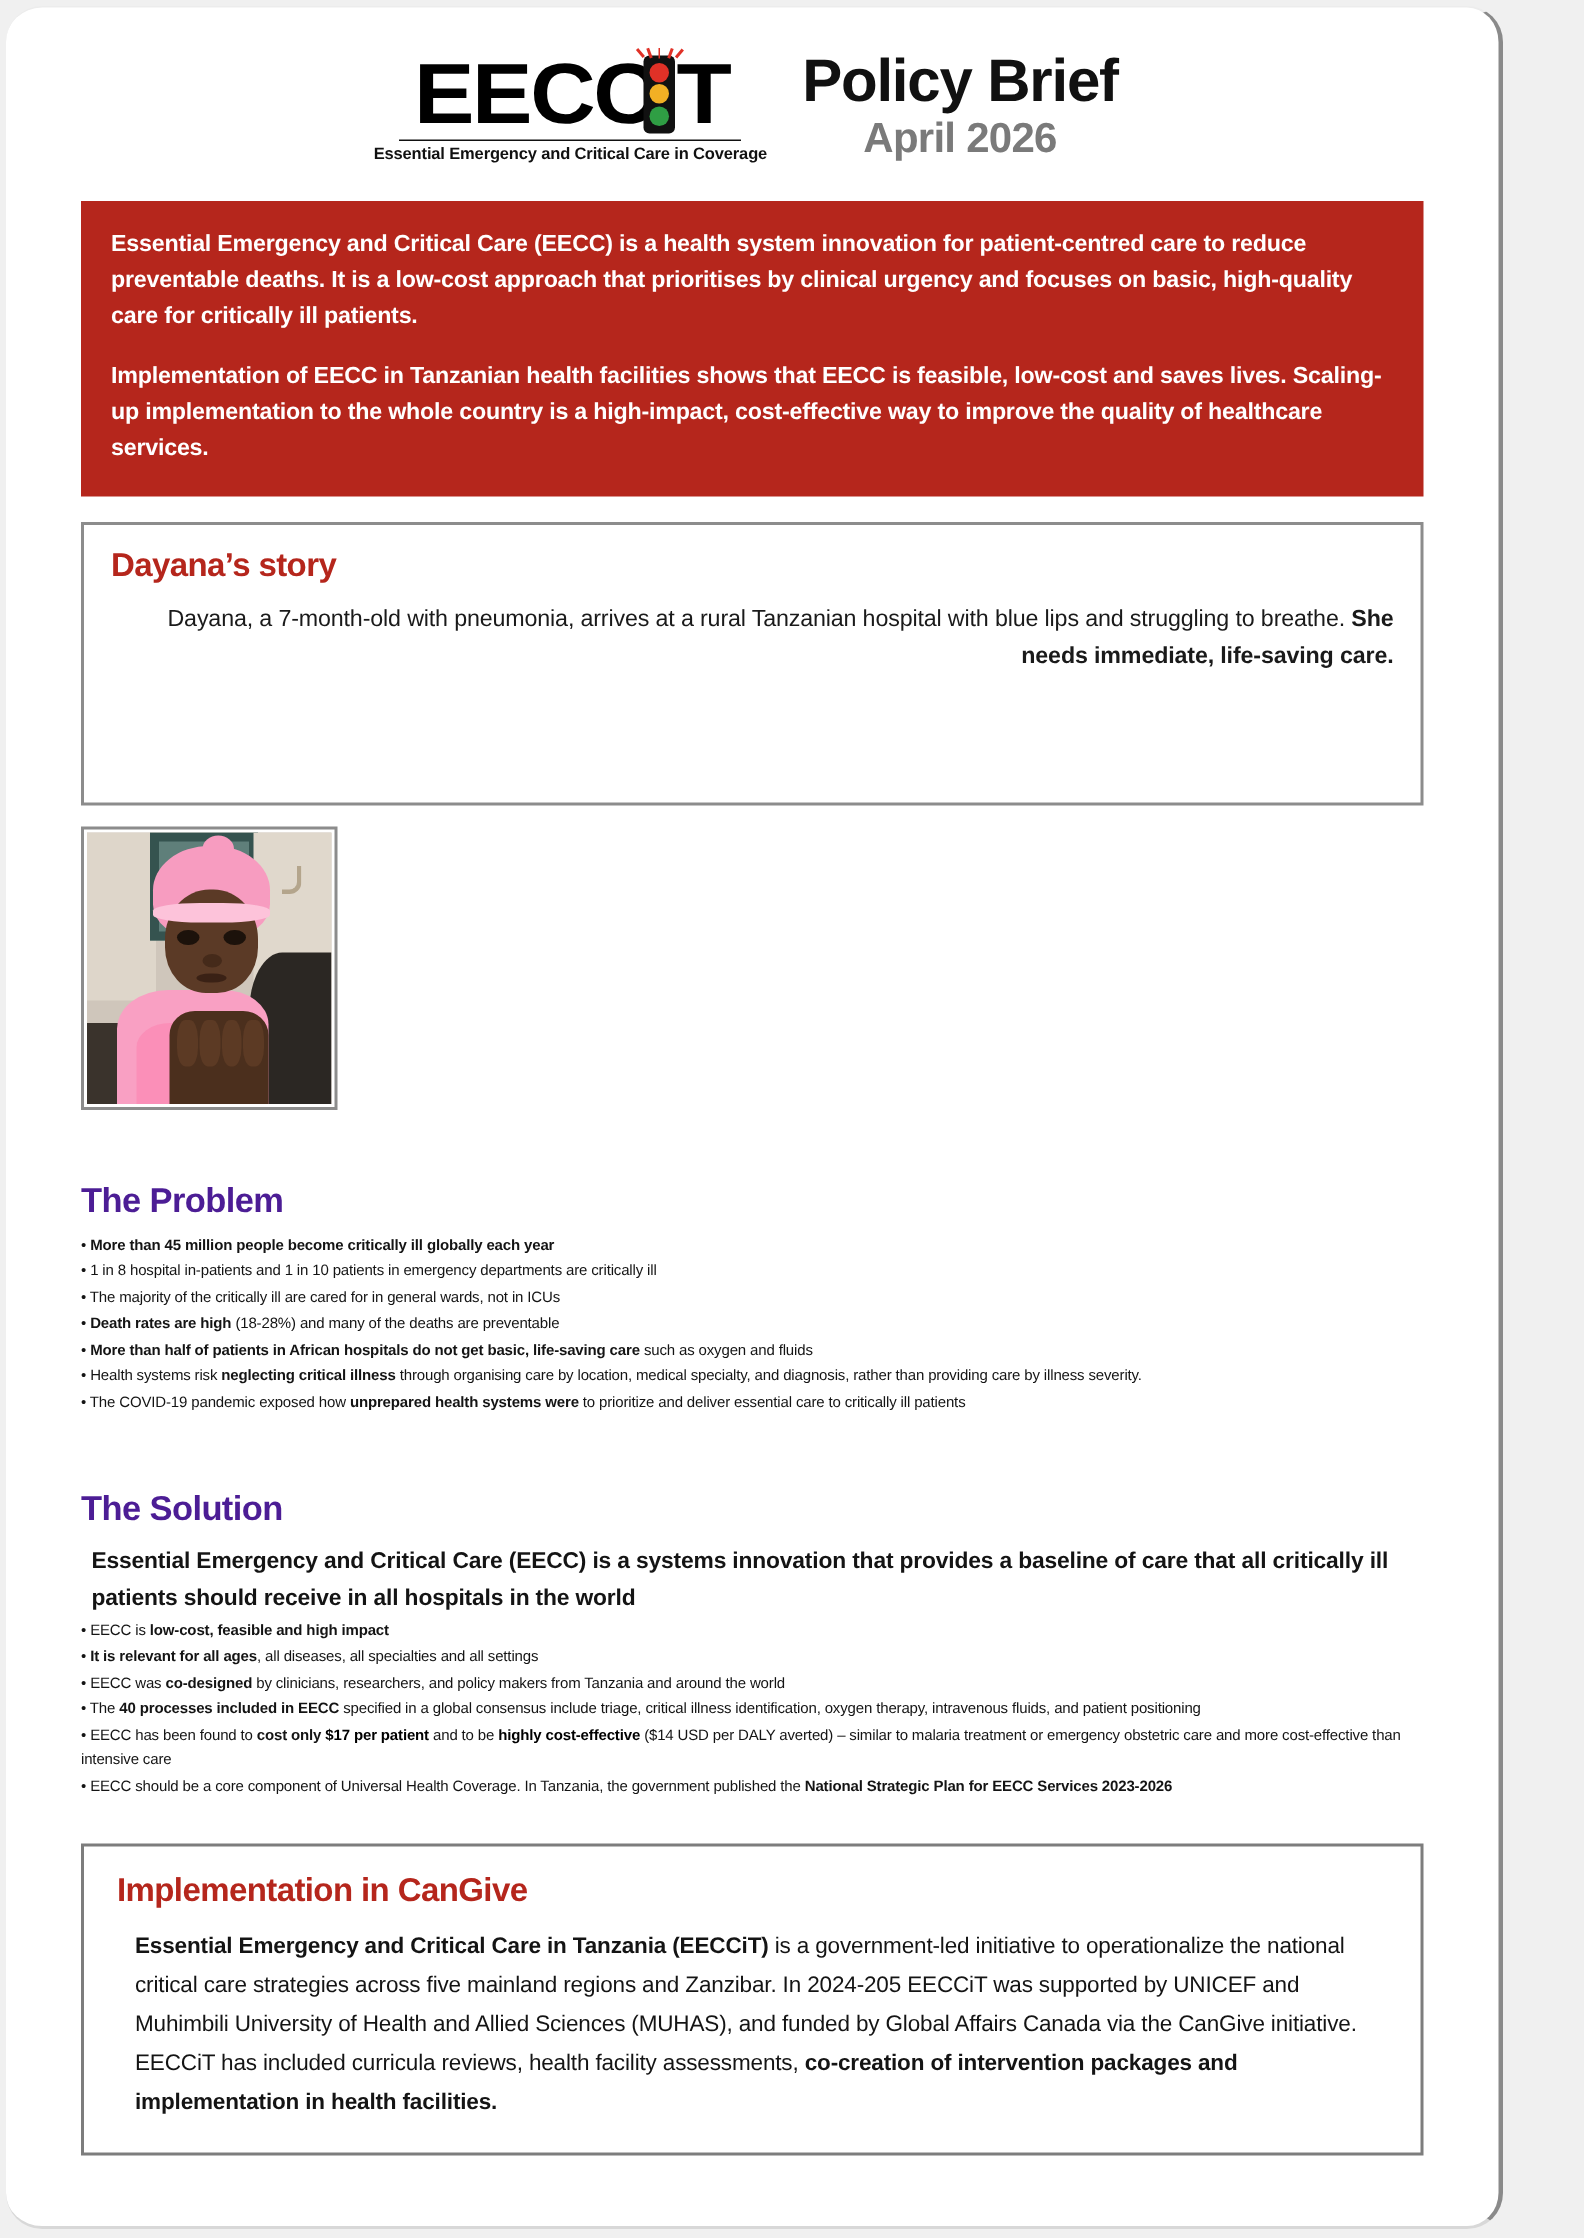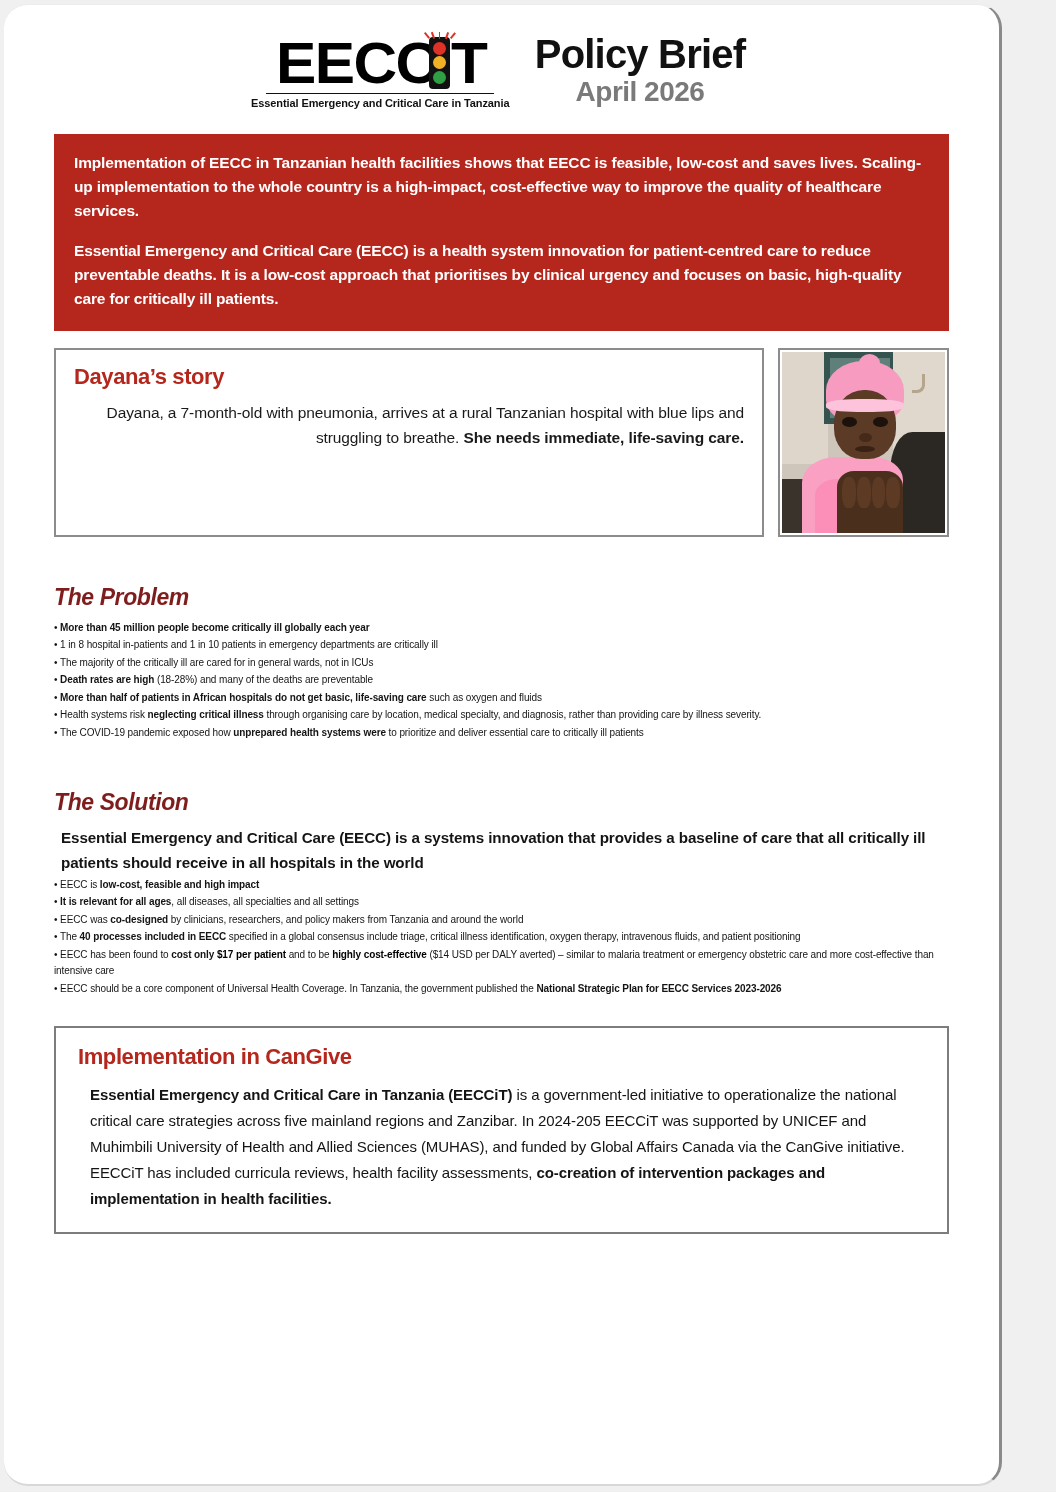--- a/index.html
+++ b/index.html
@@ -145,20 +145,21 @@
     letter-spacing: -0.15px;
   }
   .banner p + p { margin-top: 16px; }
 
   
   .story-row {
     display: flex;
     align-items: flex-start;
     margin: 17px 50px 0 50px;
     gap: 14px;
+    flex-direction: column;
   }
   .story-box {
     flex: 1;
     border: 2px solid #8c8c8c;
     padding: 14px 18px 18px 18px;
     box-sizing: border-box;
     min-height: 189px;
   }
   .story-title {
     color: #b5261c;
@@ -210,26 +211,25 @@
   .ph-mouth { position:absolute; left:45%; top:52%; width:12%; height:3.5%; background:#3a2115; border-radius:50%; }
   .ph-body  { position:absolute; left:12%; bottom:0; width:62%; height:42%; background:#f9a0c3; border-radius:34% 30% 0 0; }
   .ph-body2 { position:absolute; left:20%; bottom:0; width:46%; height:30%; background:#fb8fb8; border-radius:30% 30% 0 0; }
   .ph-hand  { position:absolute; left:34%; bottom:0; width:40%; height:34%; background:#4b2f1d; border-radius:26% 26% 0 0; }
   .ph-fing  { position:absolute; bottom:14%; width:8.5%; height:17%; background:#5c3a24; border-radius:40%; }
   .ph-fing.f1{ left:37%; } .ph-fing.f2{ left:46%; } .ph-fing.f3{ left:55%; } .ph-fing.f4{ left:64%; }
 
   
   .section { margin: 0 50px; }
   .sec-head {
-    color: #7f1d1d;
+    color: #4c1d95;
     font-size: 23px;
     font-weight: 900;
     letter-spacing: -0.4px;
     margin: 0 0 9px 0;
-    font-style: italic;
   }
   .body-list { margin: 0; padding: 0; list-style: none; }
   .body-list li {
     font-size: 10px;
     line-height: 1.65;
     color: #141414;
     letter-spacing: -0.1px;
     margin-bottom: 1px;
   }
   .lead {
@@ -288,33 +288,33 @@
               <i></i>
               <i></i>
           </span>
           <span class="bulb red"></span>
           <span class="bulb amber"></span>
           <span class="bulb green"></span>
         </span>
         <span class="lw">T</span>
       </div>
       <div class="logo-rule"></div>
-      <div class="logo-tag">Essential Emergency and Critical Care in Tanzania</div>
+      <div class="logo-tag">Essential Emergency and Critical Care in Coverage</div>
     </div>
 
     <div class="title-block">
       <div class="brief-title">Policy Brief</div>
       <div class="brief-date">April 2026</div>
     </div>
 
   </div>
 
   <div class="banner">
+    <p>Essential Emergency and Critical Care (EECC) is a health system innovation for patient-centred care to reduce preventable deaths. It is a low-cost approach that prioritises by clinical urgency and focuses on basic, high-quality care for critically ill patients.</p>
     <p>Implementation of EECC in Tanzanian health facilities shows that EECC is feasible, low-cost and saves lives. Scaling-up implementation to the whole country is a high-impact, cost-effective way to improve the quality of healthcare services.</p>
-    <p>Essential Emergency and Critical Care (EECC) is a health system innovation for patient-centred care to reduce preventable deaths. It is a low-cost approach that prioritises by clinical urgency and focuses on basic, high-quality care for critically ill patients.</p>
   </div>
 
   <div class="story-row">
     <div class="story-box">
       <div class="story-title">Dayana’s story</div>
       <p><span>Dayana, a 7-month-old with pneumonia, arrives at a rural Tanzanian hospital with blue lips and struggling to breathe. </span><b>She needs immediate, life-saving care.</b></p>
     </div>
 
     <div class="photo-frame">
       <div class="photo">

